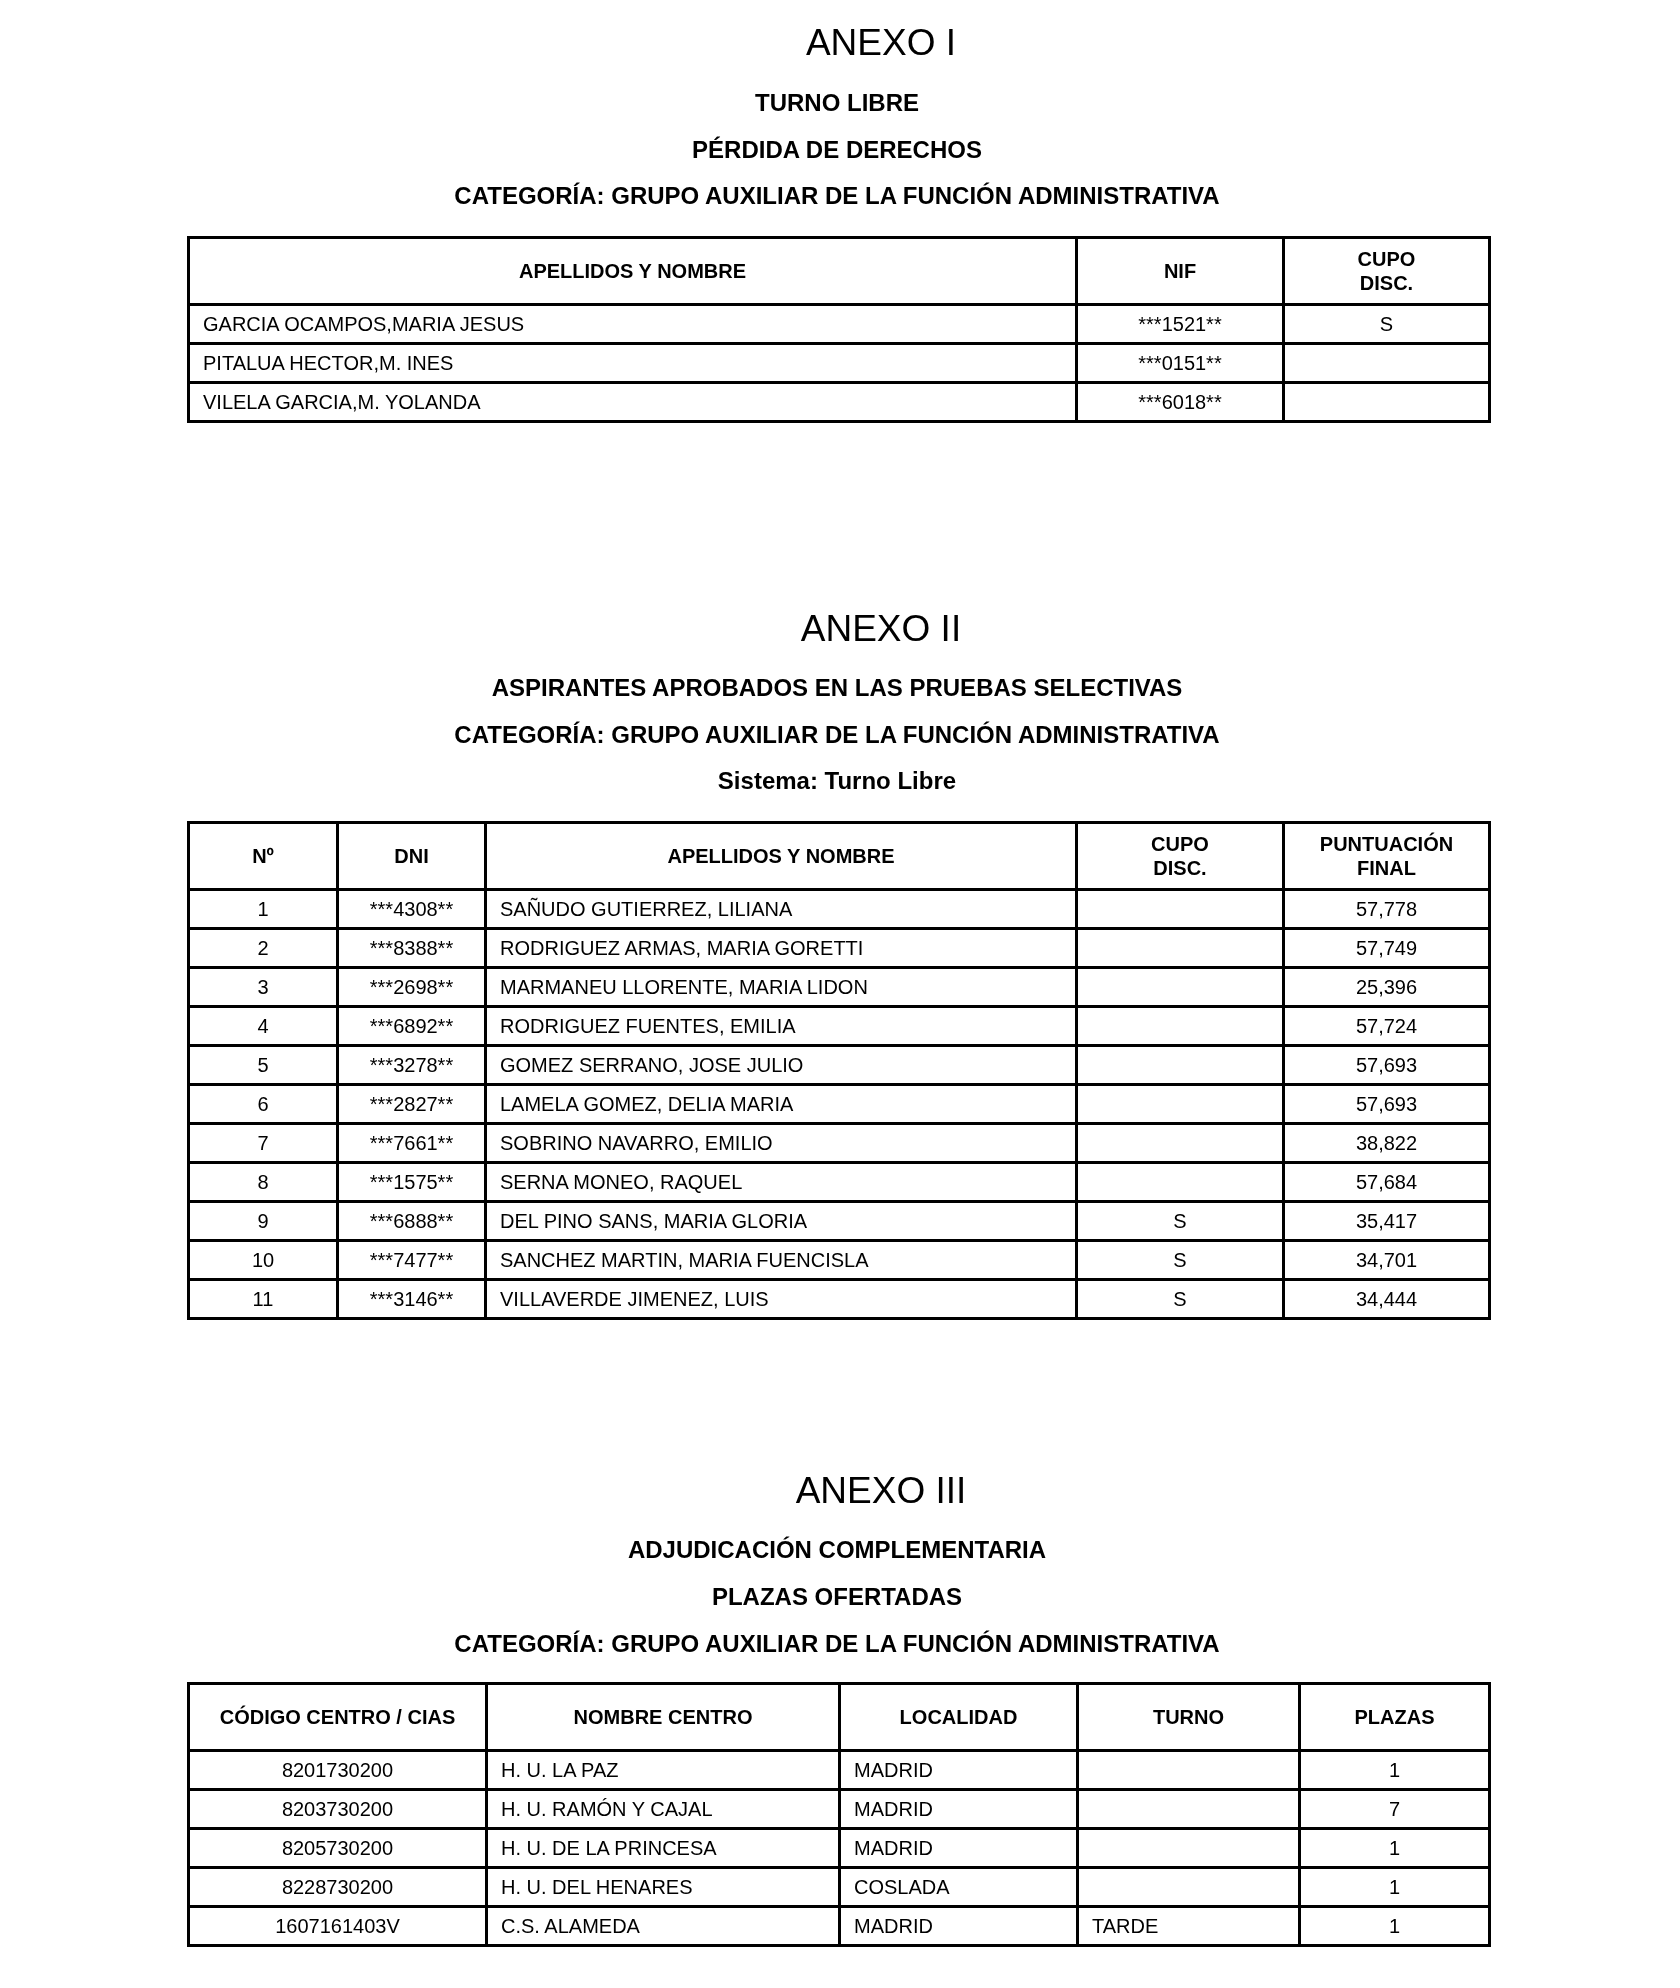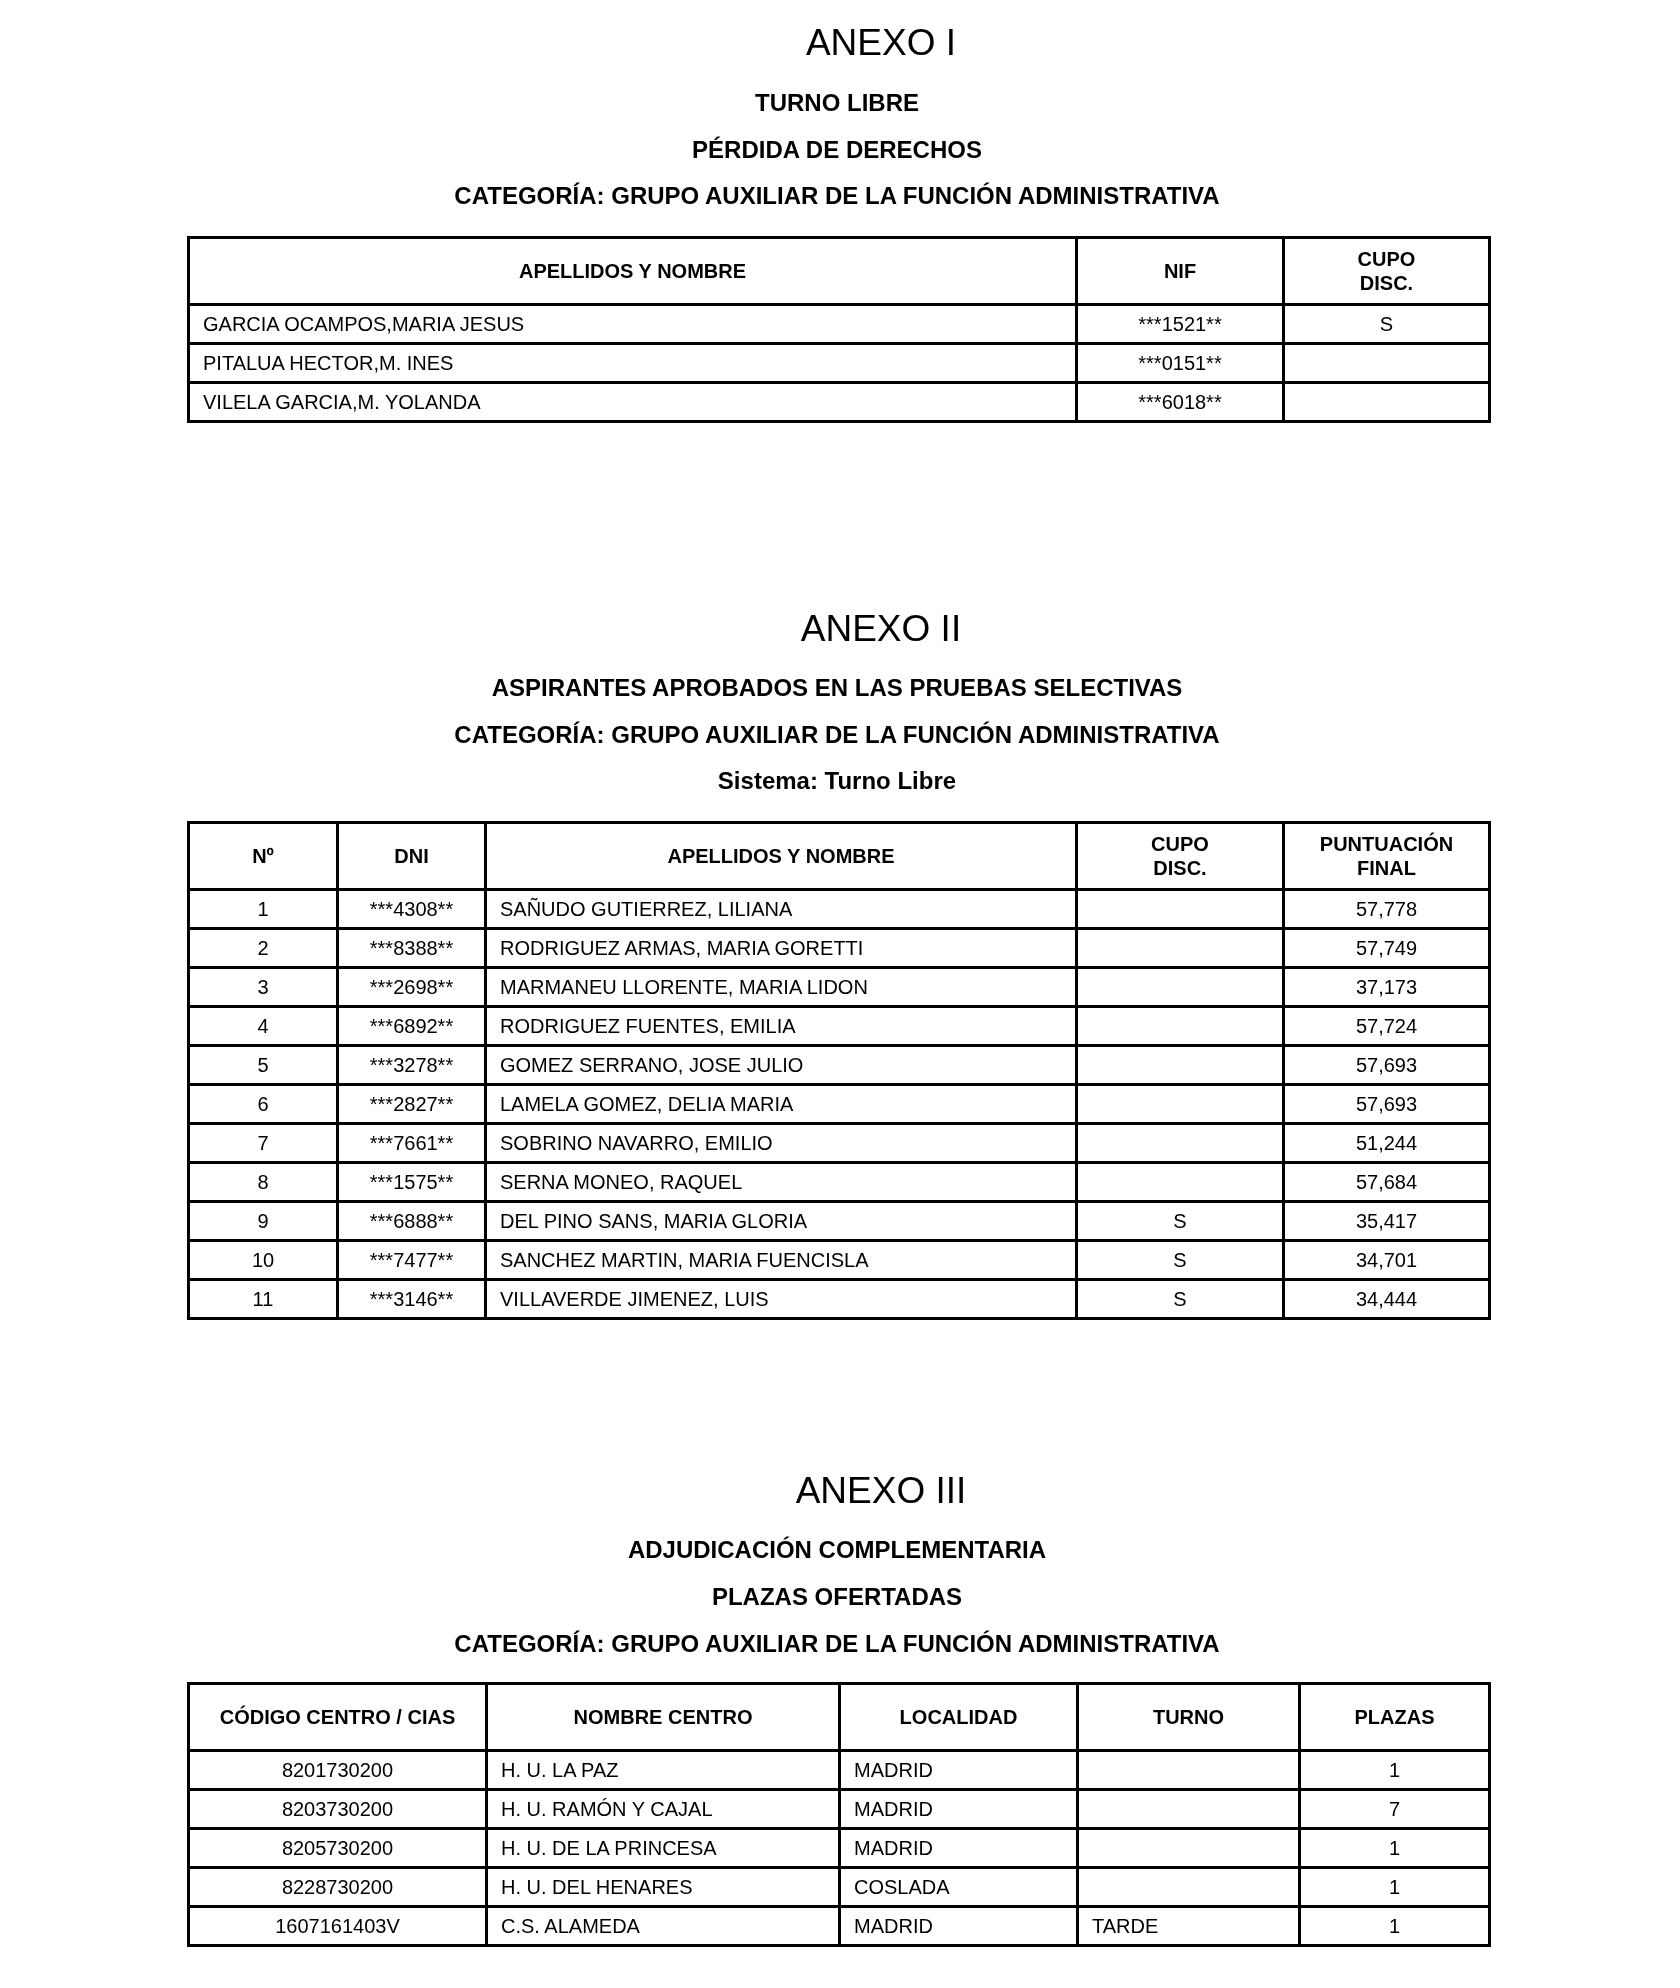--- a/index.html
+++ b/index.html
@@ -93,21 +93,21 @@
         <td class="c">***8388**</td>
         <td class="l">RODRIGUEZ ARMAS, MARIA GORETTI</td>
         <td class="c"></td>
         <td class="c">57,749</td>
       </tr>
       <tr>
         <td class="c">3</td>
         <td class="c">***2698**</td>
         <td class="l">MARMANEU LLORENTE, MARIA LIDON</td>
         <td class="c"></td>
-        <td class="c">37,173</td>
+        <td class="c">25,396</td>
       </tr>
       <tr>
         <td class="c">4</td>
         <td class="c">***6892**</td>
         <td class="l">RODRIGUEZ FUENTES, EMILIA</td>
         <td class="c"></td>
         <td class="c">57,724</td>
       </tr>
       <tr>
         <td class="c">5</td>
@@ -121,21 +121,21 @@
         <td class="c">***2827**</td>
         <td class="l">LAMELA GOMEZ, DELIA MARIA</td>
         <td class="c"></td>
         <td class="c">57,693</td>
       </tr>
       <tr>
         <td class="c">7</td>
         <td class="c">***7661**</td>
         <td class="l">SOBRINO NAVARRO, EMILIO</td>
         <td class="c"></td>
-        <td class="c">51,244</td>
+        <td class="c">38,822</td>
       </tr>
       <tr>
         <td class="c">8</td>
         <td class="c">***1575**</td>
         <td class="l">SERNA MONEO, RAQUEL</td>
         <td class="c"></td>
         <td class="c">57,684</td>
       </tr>
       <tr>
         <td class="c">9</td>

